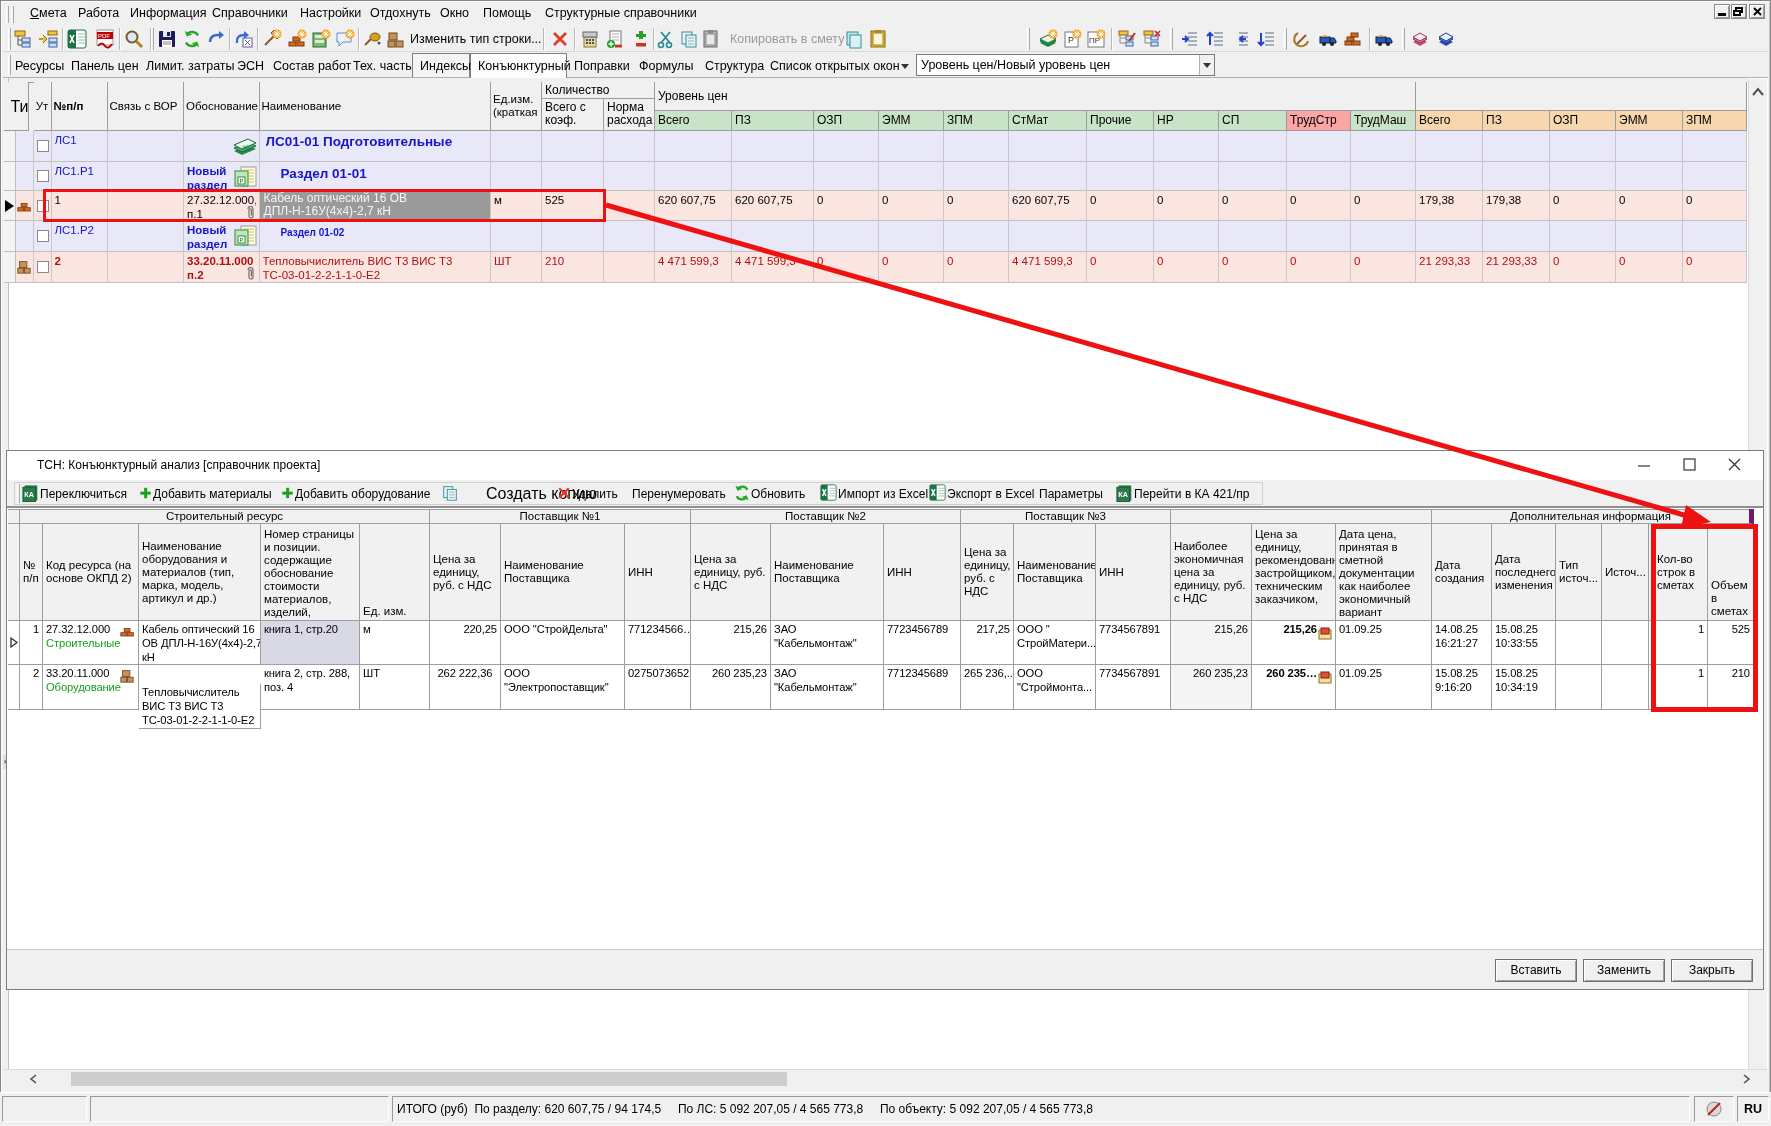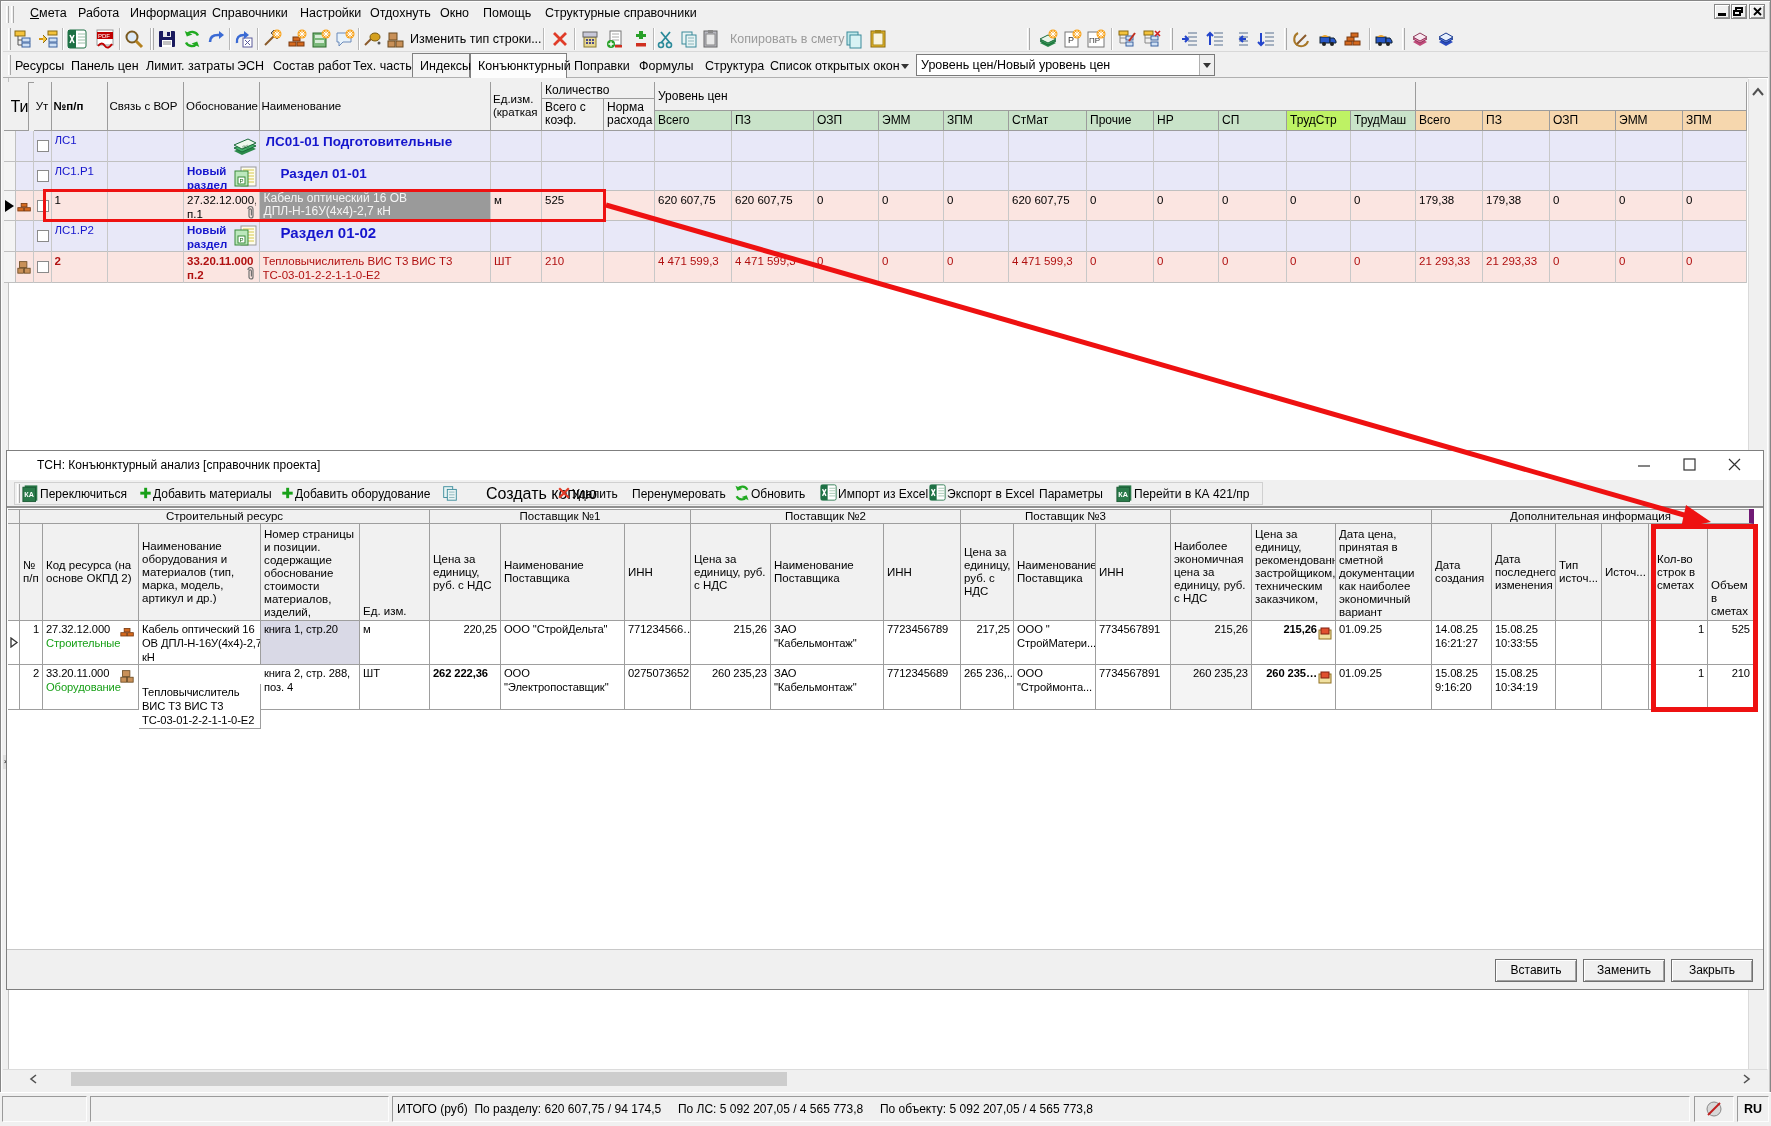--- a/index.html
+++ b/index.html
@@ -350,21 +350,21 @@
 <div class="hcell" style="left:1416px;top:82px;width:331px;height:29px"></div>
 <div class="hcell" style="left:655px;top:111px;width:77px;height:20px;background:#c9e3c9;padding-top:3px">Всего</div>
 <div class="hcell" style="left:732px;top:111px;width:82px;height:20px;background:#c9e3c9;padding-top:3px">ПЗ</div>
 <div class="hcell" style="left:814px;top:111px;width:65px;height:20px;background:#c9e3c9;padding-top:3px">ОЗП</div>
 <div class="hcell" style="left:879px;top:111px;width:65px;height:20px;background:#c9e3c9;padding-top:3px">ЭММ</div>
 <div class="hcell" style="left:944px;top:111px;width:65px;height:20px;background:#c9e3c9;padding-top:3px">ЗПМ</div>
 <div class="hcell" style="left:1009px;top:111px;width:78px;height:20px;background:#c9e3c9;padding-top:3px">СтМат</div>
 <div class="hcell" style="left:1087px;top:111px;width:67px;height:20px;background:#c9e3c9;padding-top:3px">Прочие</div>
 <div class="hcell" style="left:1154px;top:111px;width:65px;height:20px;background:#c9e3c9;padding-top:3px">НР</div>
 <div class="hcell" style="left:1219px;top:111px;width:68px;height:20px;background:#c9e3c9;padding-top:3px">СП</div>
-<div class="hcell" style="left:1287px;top:111px;width:64px;height:20px;background:#bef264;padding-top:3px">ТрудСтр</div>
+<div class="hcell" style="left:1287px;top:111px;width:64px;height:20px;background:#fca5a5;padding-top:3px">ТрудСтр</div>
 <div class="hcell" style="left:1351px;top:111px;width:65px;height:20px;background:#c9e3c9;padding-top:3px">ТрудМаш</div>
 <div class="hcell" style="left:1416px;top:111px;width:67px;height:20px;background:#f6d7ae;padding-top:3px">Всего</div>
 <div class="hcell" style="left:1483px;top:111px;width:67px;height:20px;background:#f6d7ae;padding-top:3px">ПЗ</div>
 <div class="hcell" style="left:1550px;top:111px;width:66px;height:20px;background:#f6d7ae;padding-top:3px">ОЗП</div>
 <div class="hcell" style="left:1616px;top:111px;width:67px;height:20px;background:#f6d7ae;padding-top:3px">ЭММ</div>
 <div class="hcell" style="left:1683px;top:111px;width:64px;height:20px;background:#f6d7ae;padding-top:3px">ЗПМ</div>
 <div class="abs" style="left:4px;top:131px;width:11.5px;height:30.5px;background:#f4f4f4;border-right:1px solid #c0c0c0;border-bottom:1px solid #c0c0c0"></div>
 <div class="abs" style="left:15.5px;top:131px;width:1731.5px;height:30.5px;background:#e8e8f8;border-bottom:1px solid #c0c0c0"></div>
 <div class="abs" style="left:4px;top:161.5px;width:11.5px;height:29.0px;background:#f4f4f4;border-right:1px solid #c0c0c0;border-bottom:1px solid #c0c0c0"></div>
 <div class="abs" style="left:15.5px;top:161.5px;width:1731.5px;height:29.0px;background:#e8e8f8;border-bottom:1px solid #c0c0c0"></div>
@@ -457,21 +457,21 @@
 <div class="cell r" style="left:1686px;top:192.5px;width:57px;height:26.5px;">0</div>
 <div class="cell dblue" style="left:54.5px;top:223px;width:49.0px;height:26.5px;">ЛС1.Р2</div>
 <div class="cell dblue" style="left:187px;top:223px;width:68.5px;height:26.5px;"><b>Новый<br>раздел</b></div>
 <svg class="abs" style="left:233px;top:224px" width="26" height="24" viewBox="0 0 26 24">
     <rect x="8" y="2" width="15" height="19" fill="#fdfdee" stroke="#999"></rect>
     <path d="M10 5 h11 M10 8 h11 M10 11 h11 M10 14 h11 M10 17 h11" stroke="#d8c84a"></path>
     <rect x="2" y="6" width="13" height="15" fill="#bce8bc" stroke="#3a8a3a"></rect>
     <rect x="5" y="12" width="7" height="7" fill="#fff" stroke="#3a8a3a"></rect>
     <text x="6.5" y="18" font-size="6" fill="#1a6a1a">Р</text>
   </svg>
-<div class="cell b dblue" style="left:262.5px;top:223px;width:224.5px;height:26.5px;font-size:15px;padding-top:3px;left:280.5px">Раздел 01-02</div>
+<div class="cell b dblue" style="left:262.5px;top:223px;width:224.5px;height:26.5px;font-size:10px;padding-top:3px;left:280.5px">Раздел 01-02</div>
 <svg class="abs" style="left:16px;top:259.5px" width="16" height="14" viewBox="0 0 19 17">
     <g fill="#c89058" stroke="#6a4a20">
       <rect x="4" y="2" width="9" height="7"></rect>
       <rect x="2" y="10" width="7" height="6"></rect>
       <rect x="10" y="10" width="7" height="6"></rect>
     </g>
   </svg>
 <div class="cell b dred" style="left:54.5px;top:253.5px;width:49.0px;height:27.0px;">2</div>
 <div class="cell dred" style="left:187px;top:253.5px;width:68.5px;height:27.0px;"><b>33.20.11.000<br>п.2</b></div>
 <svg class="abs" style="left:246px;top:266.5px" width="9" height="14" viewBox="0 0 9 14">
@@ -659,21 +659,21 @@
 <div class="d2cell" style="left:1556px;top:621px;width:46px;height:44px;"></div>
 <div class="d2cell" style="left:1602px;top:621px;width:47px;height:44px;"></div>
 <div class="d2cell" style="left:1649px;top:621px;width:59px;height:44px;text-align:right;white-space:nowrap;">1</div>
 <div class="d2cell" style="left:1708px;top:621px;width:46px;height:44px;text-align:right;white-space:nowrap;">525</div>
 <div class="d2cell" style="left:8px;top:665px;width:12px;height:45px;"></div>
 <div class="d2cell" style="left:20px;top:665px;width:23px;height:45px;text-align:right;">2</div>
 <div class="d2cell" style="left:43px;top:665px;width:96px;height:45px;">33.20.11.000<br><span class="grn">Оборудование</span></div>
 <div class="d2cell" style="left:139px;top:684px;width:122px;height:45px;">Тепловычислитель<br>ВИС Т3 ВИС Т3<br><span class="nw">ТС-03-01-2-2-1-1-0-Е2</span></div>
 <div class="d2cell" style="left:261px;top:665px;width:99px;height:45px;">книга 2, стр. 288, поз. 4</div>
 <div class="d2cell" style="left:360px;top:665px;width:70px;height:45px;">ШТ</div>
-<div class="d2cell" style="left:430px;top:665px;width:71px;height:45px;text-align:left;white-space:nowrap;font-weight:bold;">262 222,36</div>
+<div class="d2cell" style="left:430px;top:665px;width:71px;height:45px;text-align:center;white-space:nowrap;">262 222,36</div>
 <div class="d2cell" style="left:501px;top:665px;width:124px;height:45px;">ООО "Электропоставщик"</div>
 <div class="d2cell" style="left:625px;top:665px;width:66px;height:45px;">0275073652</div>
 <div class="d2cell" style="left:691px;top:665px;width:80px;height:45px;text-align:right;white-space:nowrap;">260 235,23</div>
 <div class="d2cell" style="left:771px;top:665px;width:113px;height:45px;">ЗАО "Кабельмонтаж"</div>
 <div class="d2cell" style="left:884px;top:665px;width:77px;height:45px;">7712345689</div>
 <div class="d2cell" style="left:961px;top:665px;width:53px;height:45px;text-align:right;white-space:nowrap;">265 236,...</div>
 <div class="d2cell" style="left:1014px;top:665px;width:82px;height:45px;">ООО "Строймонта...</div>
 <div class="d2cell" style="left:1096px;top:665px;width:75px;height:45px;">7734567891</div>
 <div class="d2cell" style="left:1171px;top:665px;width:81px;height:45px;text-align:right;white-space:nowrap;background:#f4f4f4;">260 235,23</div>
 <div class="d2cell" style="left:1252px;top:665px;width:84px;height:45px;text-align:right;padding-right:18px;"><b>260 235…</b></div>

